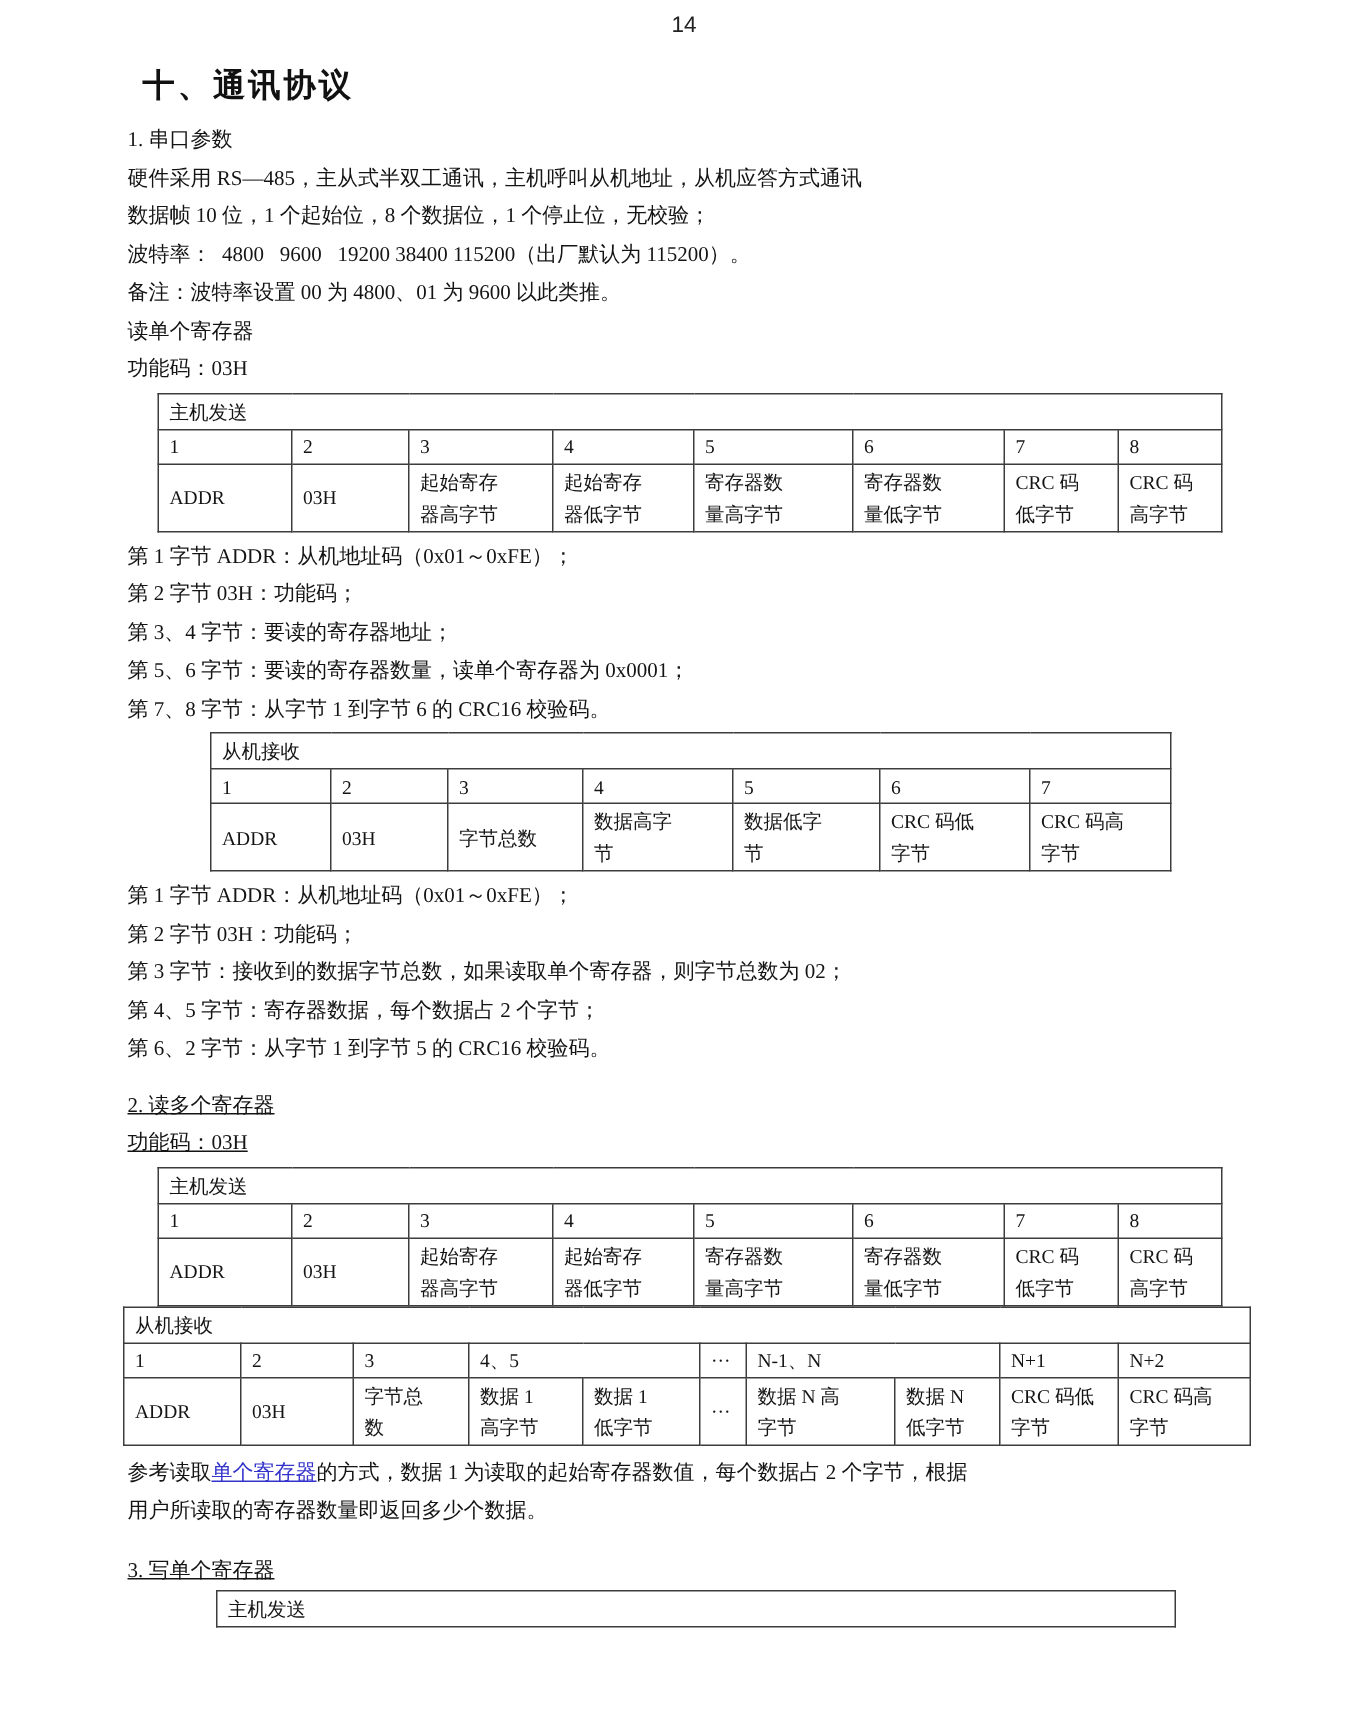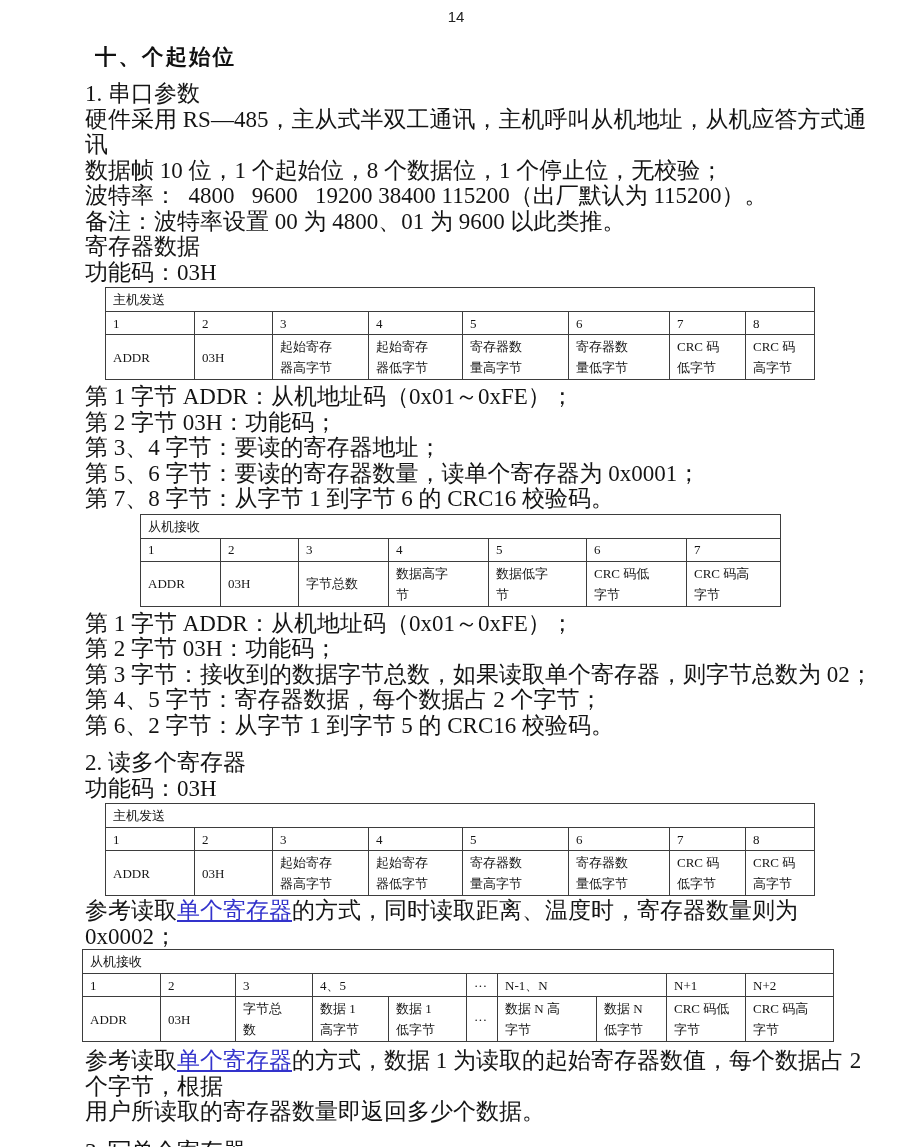--- a/index.html
+++ b/index.html
@@ -14,21 +14,21 @@
     text-align:center;height:20px;font-size:15px;
     font-family:"Liberation Sans","DejaVu Sans",sans-serif;color:#222;
   }
   h1.doc-heading{
     margin:14px 0 0 95px;font-size:21.5px;font-weight:700;
     letter-spacing:2px;color:#111;
   }
   .para{margin-top:10px;}
   .line{
     margin-left:85px;width:800px;
-    font-size:23px;line-height:25.5px;
+    font-size:14px;line-height:25.5px;
     white-space:pre-wrap;
   }
   .line a{color:#3333cc;text-decoration:underline;}
   table{
     border-collapse:collapse;table-layout:fixed;
     font-size:13px;color:#141414;
   }
   td{
     border:1px solid #3d3d3d;
     padding:0 4px 0 7px;
@@ -38,41 +38,41 @@
   }
   tr.cap td{height:23px;}
   tr.num td{height:22px;}
   tr.fld td{height:44px;white-space:pre-line;}
   .t-host1{margin:2px 0 0 105px;width:709px;}
   .t-slave1{margin:2px 0 0 140px;width:640px;}
   .t-host2{margin:2px 0 0 105px;width:709px;}
   .t-slave2{margin:0 0 0 82px;width:751px;}
   .t-host3{margin:0 0 0 144px;width:640px;}
   .notes{margin-top:4px;}
-  .sec2-head{margin-top:12px;}
+  .sec2-head{margin-top:12px;text-decoration:underline;}
   .ref-line{margin-top:2px;}
   .ref2-line{margin-top:6px;}
   .sec3-head{margin-top:14px;text-decoration:underline;}
 </style>
 </head>
 <body>
 
 <div class="page">
 
   <div class="pageno">14</div>
 
-  <h1 class="doc-heading">十、个起始位</h1>
+  <h1 class="doc-heading">十、通讯协议</h1>
 
   <div class="para">
     <div class="line">1. 串口参数</div>
     <div class="line">硬件采用 RS—485，主从式半双工通讯，主机呼叫从机地址，从机应答方式通讯</div>
     <div class="line">数据帧 10 位，1 个起始位，8 个数据位，1 个停止位，无校验；</div>
     <div class="line">波特率：  4800   9600   19200 38400 115200（出厂默认为 115200）。</div>
     <div class="line">备注：波特率设置 00 为 4800、01 为 9600 以此类推。</div>
-    <div class="line">寄存器数据</div>
+    <div class="line">读单个寄存器</div>
     <div class="line">功能码：03H</div>
   </div>
 
   <table class="t-host1">
     <colgroup>
       <col style="width:89px">
         <col style="width:78px">
         <col style="width:96px">
         <col style="width:94px">
       <col style="width:106px">
@@ -210,23 +210,20 @@
       <td>寄存器数
 量低字节</td>
       <td>CRC 码
 低字节</td>
       <td>CRC 码
 高字节</td>
     </tr>
   </tbody>
     </table>
 
-  <div class="para ref-line">
-    <div class="line"><span>参考读取</span><a href="#">单个寄存器</a><span>的方式，同时读取距离、温度时，寄存器数量则为 0x0002；</span></div>
-  </div>
 
   <table class="t-slave2">
     <colgroup>
       <col style="width:78px">
         <col style="width:75px">
         <col style="width:77px">
         <col style="width:76px">
       <col style="width:78px">
         <col style="width:31px">
         <col style="width:99px">

